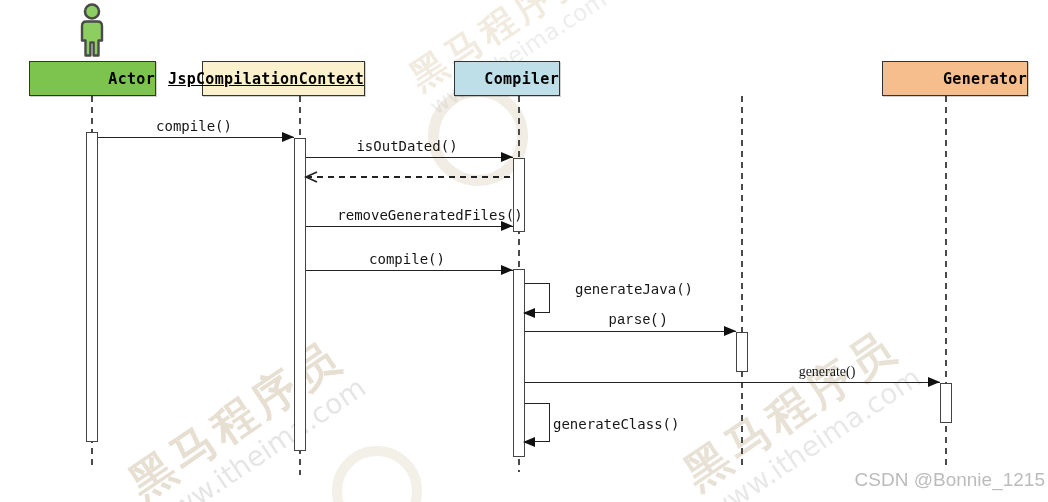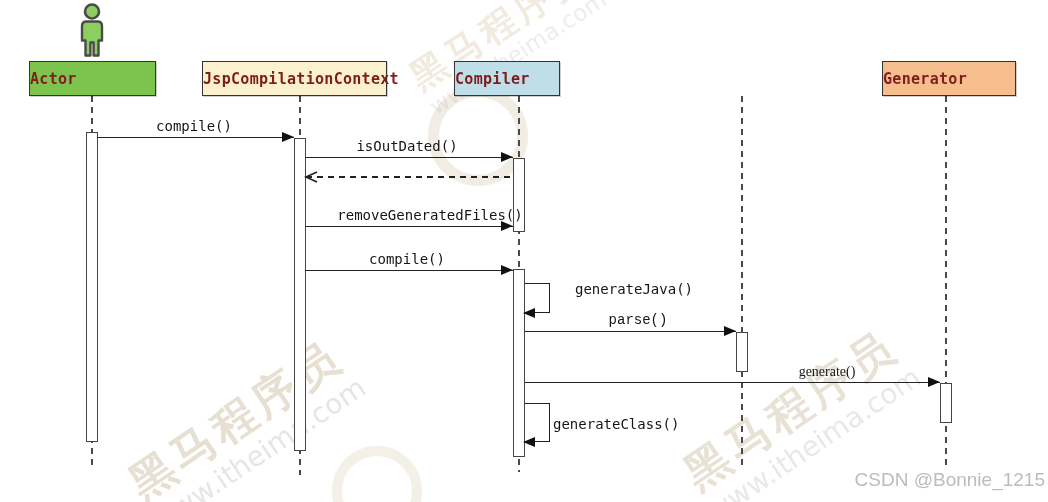--- a/index.html
+++ b/index.html
@@ -3,22 +3,22 @@
 <meta charset="utf-8">
 <style>
   html,body{margin:0;padding:0;background:#fff;}
   #canvas{
     position:relative;width:1048px;height:502px;background:#ffffff;
     overflow:hidden;font-family:"DejaVu Sans Mono","Liberation Mono",monospace;
   }
   
   .pbox{
     position:absolute;top:61px;height:35px;box-sizing:border-box;
-    border:1.6px solid #333;display:flex;align-items:center;justify-content:flex-start;
-    font-weight:bold;font-size:15px;color:#7f1d1d;letter-spacing:.3px;z-index:2;
+    border:1.6px solid #333;display:flex;align-items:center;justify-content:flex-end;
+    font-weight:bold;font-size:15px;color:#000000;letter-spacing:.3px;z-index:2;
     box-shadow:1px 1px 0 rgba(0,0,0,.18);
   }
   
   .lifeline{
     position:absolute;width:2px;z-index:1;
     background:repeating-linear-gradient(180deg,#4a4a4a 0 6px,transparent 6px 11px);
   }
   
   .act{
     position:absolute;width:12px;box-sizing:border-box;background:#fff;
@@ -86,27 +86,27 @@
 
   <div class="lifeline" style="left:91px;top:96px;height:372px;"></div>
   <div class="lifeline" style="left:299px;top:96px;height:379px;"></div>
   <div class="lifeline" style="left:518px;top:96px;height:376px;"></div>
   <div class="lifeline" style="left:741px;top:96px;height:374px;"></div>
   <div class="lifeline" style="left:945px;top:96px;height:372px;"></div>
 
   <div class="pbox" style="left: 29px; width: 127px; background: rgb(125, 196, 79);">
     <span>Actor</span>
   </div>
-  <div class="pbox" style="left: 202px; width: 185px; background: rgb(251, 242, 205);">
+  <div class="pbox" style="left: 202px; width: 163px; background: rgb(251, 242, 205); text-decoration: underline;">
     <span>JspCompilationContext</span>
   </div>
   <div class="pbox" style="left: 454px; width: 106px; background: rgb(190, 223, 232);">
     <span>Compiler</span>
   </div>
-  <div class="pbox" style="left: 882px; width: 134px; background: rgb(246, 190, 141);">
+  <div class="pbox" style="left: 882px; width: 146px; background: rgb(246, 190, 141);">
     <span>Generator</span>
   </div>
 
   <div class="act" style="left:86px;top:132px;height:310px;"></div>
   <div class="act" style="left:294px;top:138px;height:313px;"></div>
   <div class="act" style="left:513px;top:158px;height:74px;"></div>
   <div class="act" style="left:513px;top:269px;height:188px;"></div>
   <div class="act" style="left:736px;top:332px;height:40px;"></div>
   <div class="act" style="left:940px;top:383px;height:40px;"></div>
 

